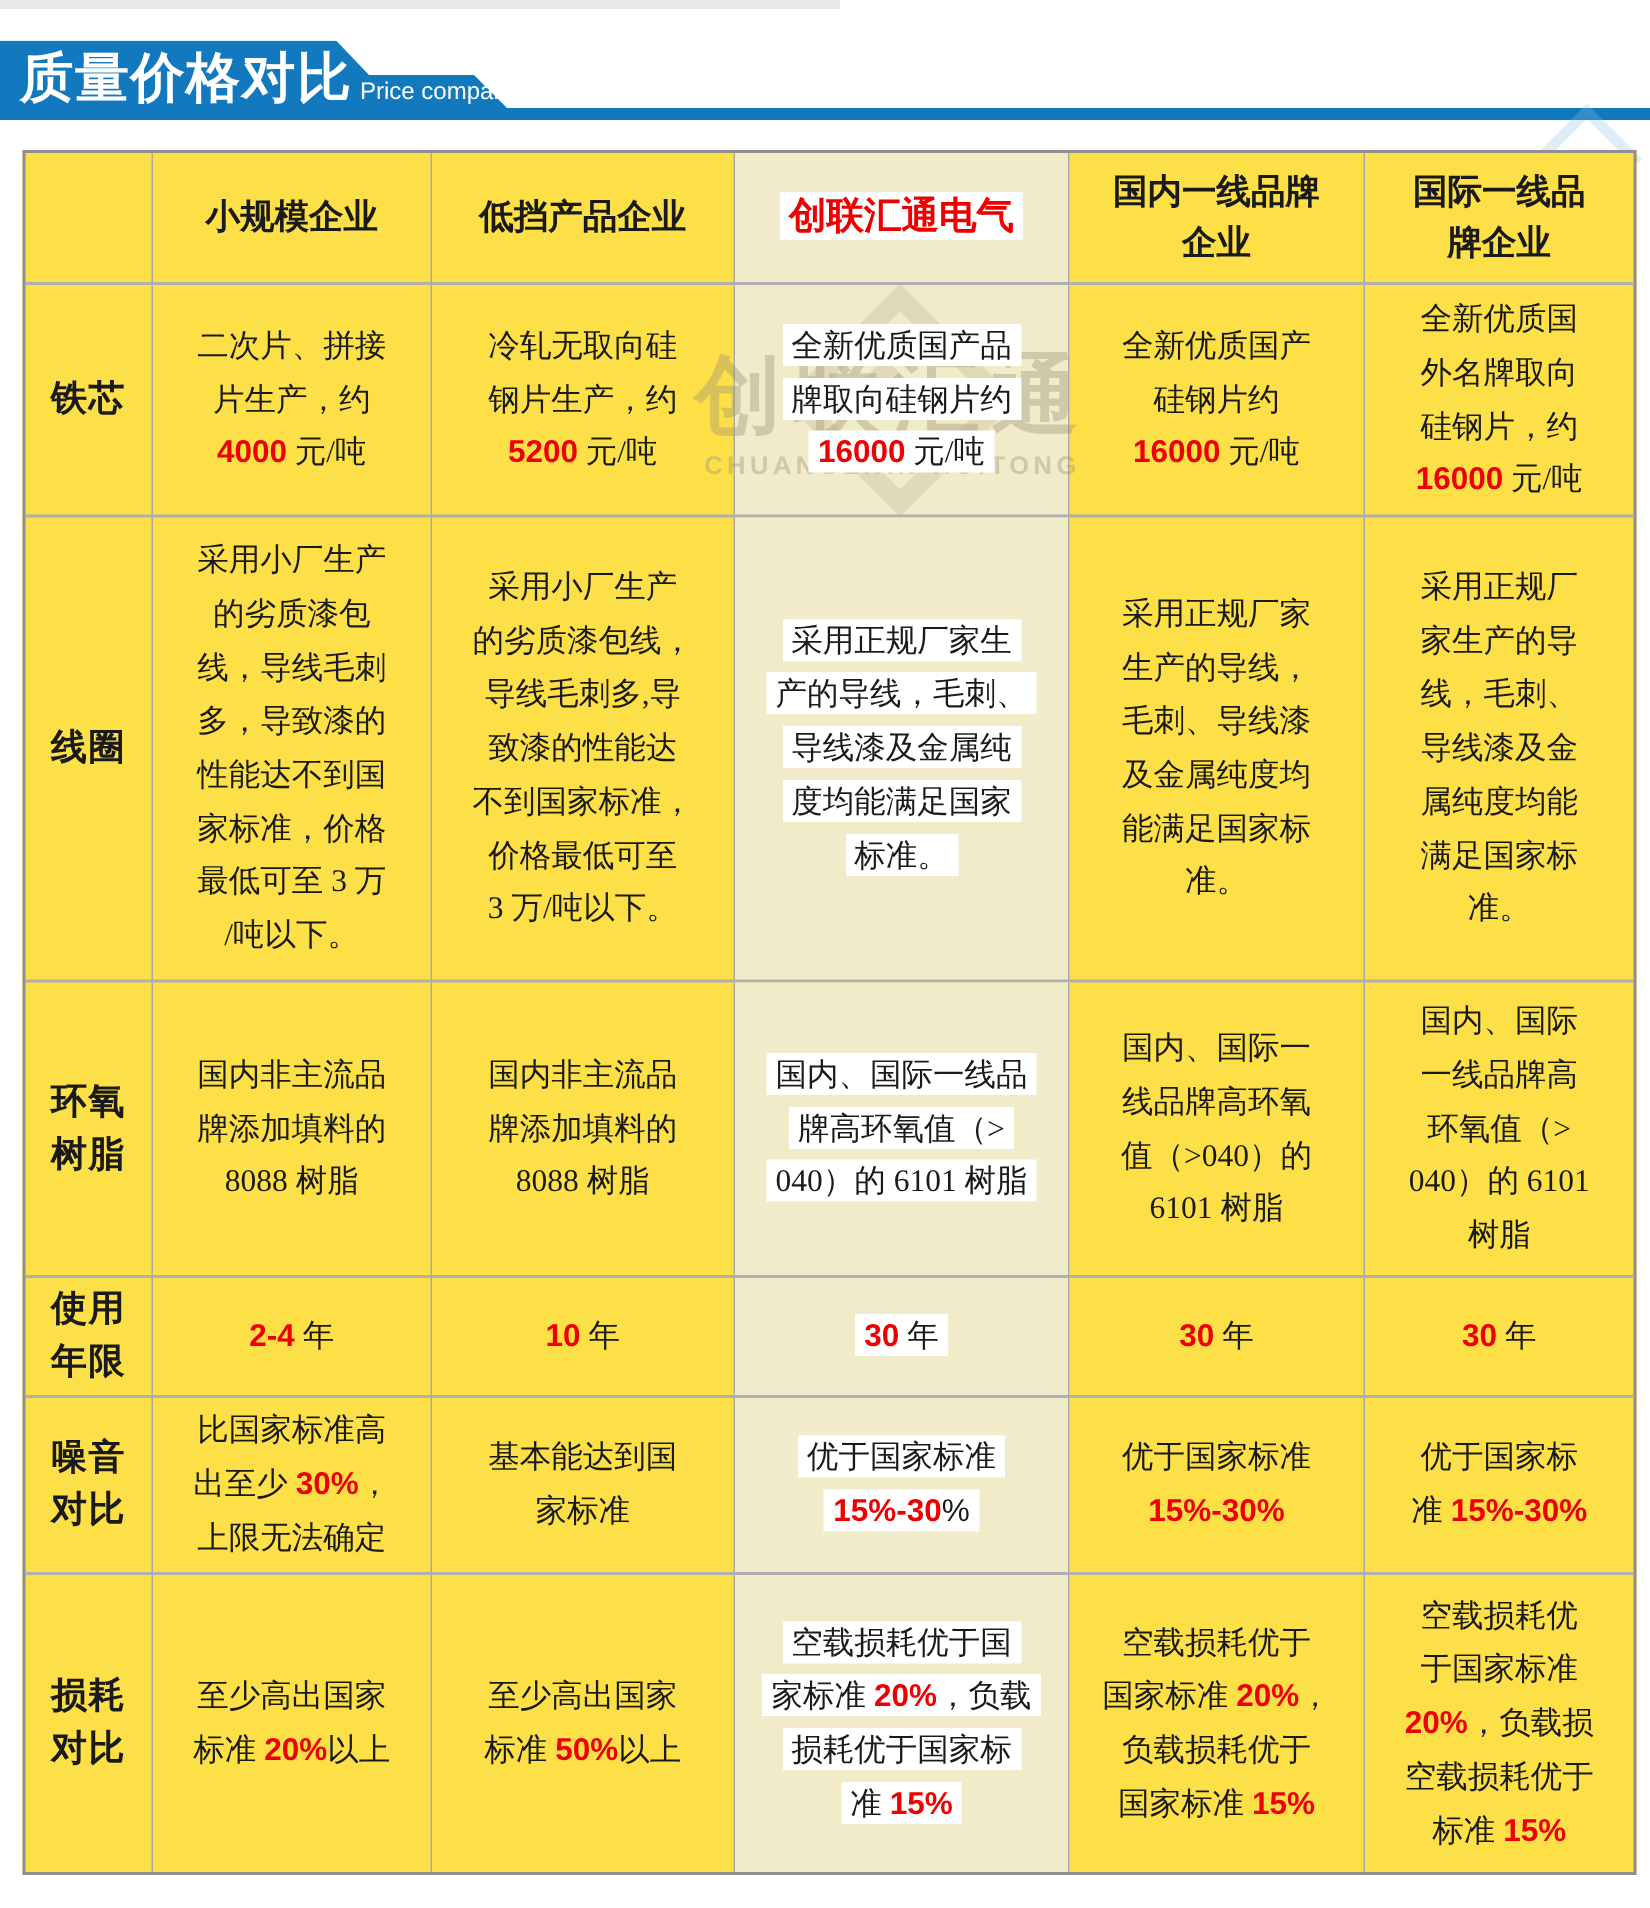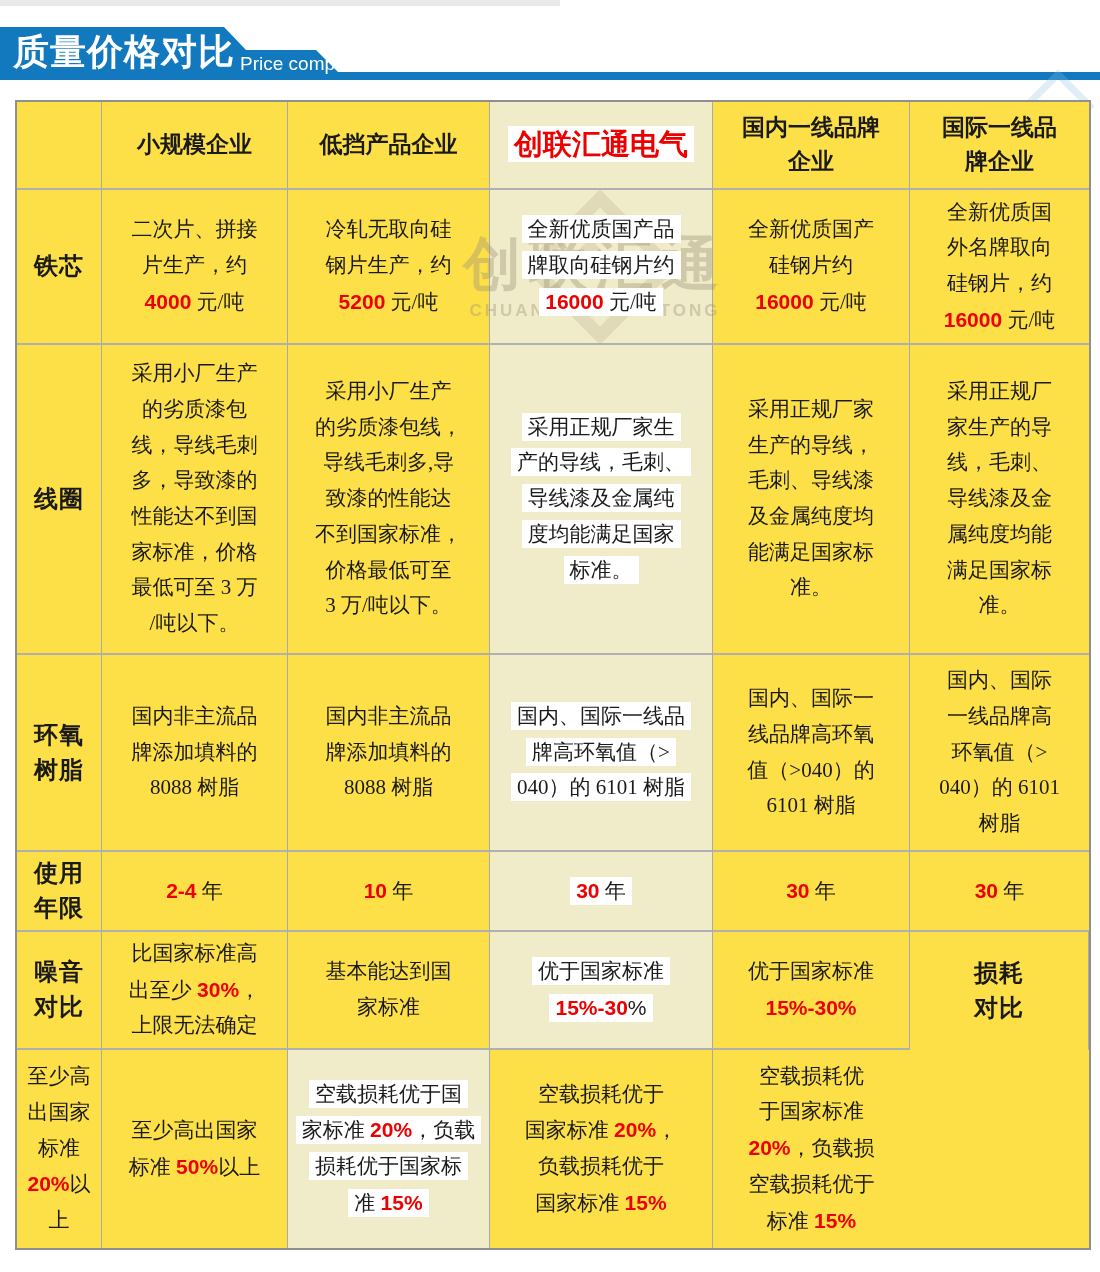--- a/index.html
+++ b/index.html
@@ -11,21 +11,21 @@
   .topbar{position:absolute;left:0;top:0;width:560px;height:6px;background:#e9e9e9;}
 
   
   .banner{position:absolute;left:0;top:27px;width:1100px;height:53px;
     background:var(--banner_blue,#1279be);
     clip-path:polygon(0 0,224px 0,246px 23px,316px 23px,338px 45px,1100px 45px,1100px 53px,0 53px);
   }
   .banner-title{position:absolute;left:13px;top:29px;font-family:"Liberation Sans","DejaVu Sans",sans-serif;
     font-size:36px;font-weight:bold;color:#ffffff;letter-spacing:1px;line-height:1.3;}
   .banner-subtitle{position:absolute;left:240px;top:53px;font-family:"Liberation Sans","DejaVu Sans",sans-serif;
-    font-size:19px;color:#ffffff;}
+    font-size:16px;color:#ffffff;}
   .corner-wm{position:absolute;left:1032px;top:80px;width:38px;height:38px;
     border:7px solid rgba(140,190,225,.28);transform:rotate(45deg);}
 
   
   .tbl{position:absolute;left:15px;top:100px;
     display:grid;
     grid-template-columns:85px 186px 202px 223px 197px 179px;
     grid-template-rows:88px 155px 310px 197px 80px 118px 198px;
     border:2px solid #8f8f8f;background:#fde047;}
   .cell{display:flex;align-items:center;justify-content:center;text-align:center;
@@ -34,21 +34,21 @@
   .cell.lastcol{border-right:none;}
   .cell.lastrow{border-bottom:none;}
   .cell.hl{background:var(--highlight_yellow,#f0ebc8);}
   .cell .inner{position:relative;z-index:2;font-size:21px;line-height:1.7;}
   .cell.th .inner{font-size:23px;font-weight:bold;line-height:1.5;}
   .cell.rowlabel .inner{font-size:24px;font-weight:bold;line-height:1.45;letter-spacing:1px;text-align:center;}
   .red{color:var(--accent_red,#ec0000);font-family:"Liberation Sans","DejaVu Sans",sans-serif;font-weight:bold;}
   .sans{font-family:"Liberation Sans","DejaVu Sans",sans-serif;}
   .whitebox{background:#ffffff;padding:2px 6px;
     -webkit-box-decoration-break:clone;box-decoration-break:clone;}
-  .cell.th.hl .inner{font-size:29px;}
+  .cell.th.hl .inner{font-size:25px;}
 
   
   .wm{position:absolute;left:425px;top:226px;width:340px;height:125px;z-index:1;
     pointer-events:none;text-align:center;color:rgba(158,148,122,.40);
     font-family:"Liberation Sans","DejaVu Sans",sans-serif;}
   .wm-logo-outer{position:absolute;left:120px;top:-14px;width:84px;height:84px;
     border:13px solid rgba(158,148,122,.20);transform:rotate(45deg);}
   .wm-logo-inner{position:absolute;left:152px;top:18px;width:26px;height:26px;
     background:rgba(158,148,122,.20);transform:rotate(45deg);}
   .wm-cn{position:relative;font-size:58px;font-weight:bold;letter-spacing:8px;line-height:1.3;}
@@ -163,20 +163,23 @@
     </div>
     <div class="cell">
       <div class="inner"><span>基本能达到国</span><br><span>家标准</span></div>
     </div>
     <div class="cell hl">
       <div class="inner"><span class="whitebox"><span>优于国家标准</span><br><span class="red">15%-30</span><span class="sans">%</span></span></div>
     </div>
     <div class="cell">
       <div class="inner"><span>优于国家标准</span><br><span class="red">15%-30%</span></div>
     </div>
+    <div class="cell lastcol">
+      <div class="inner"><span>优于国家标</span><br><span>准 </span><span class="red">15%-30%</span></div>
+    </div>
     <div class="cell lastrow rowlabel">
       <div class="inner"><span>损耗</span><br><span>对比</span></div>
     </div>
     <div class="cell lastrow">
       <div class="inner"><span>至少高出国家</span><br><span>标准 </span><span class="red">20%</span><span>以上</span></div>
     </div>
     <div class="cell lastrow">
       <div class="inner"><span>至少高出国家</span><br><span>标准 </span><span class="red">50%</span><span>以上</span></div>
     </div>
     <div class="cell lastrow hl">

